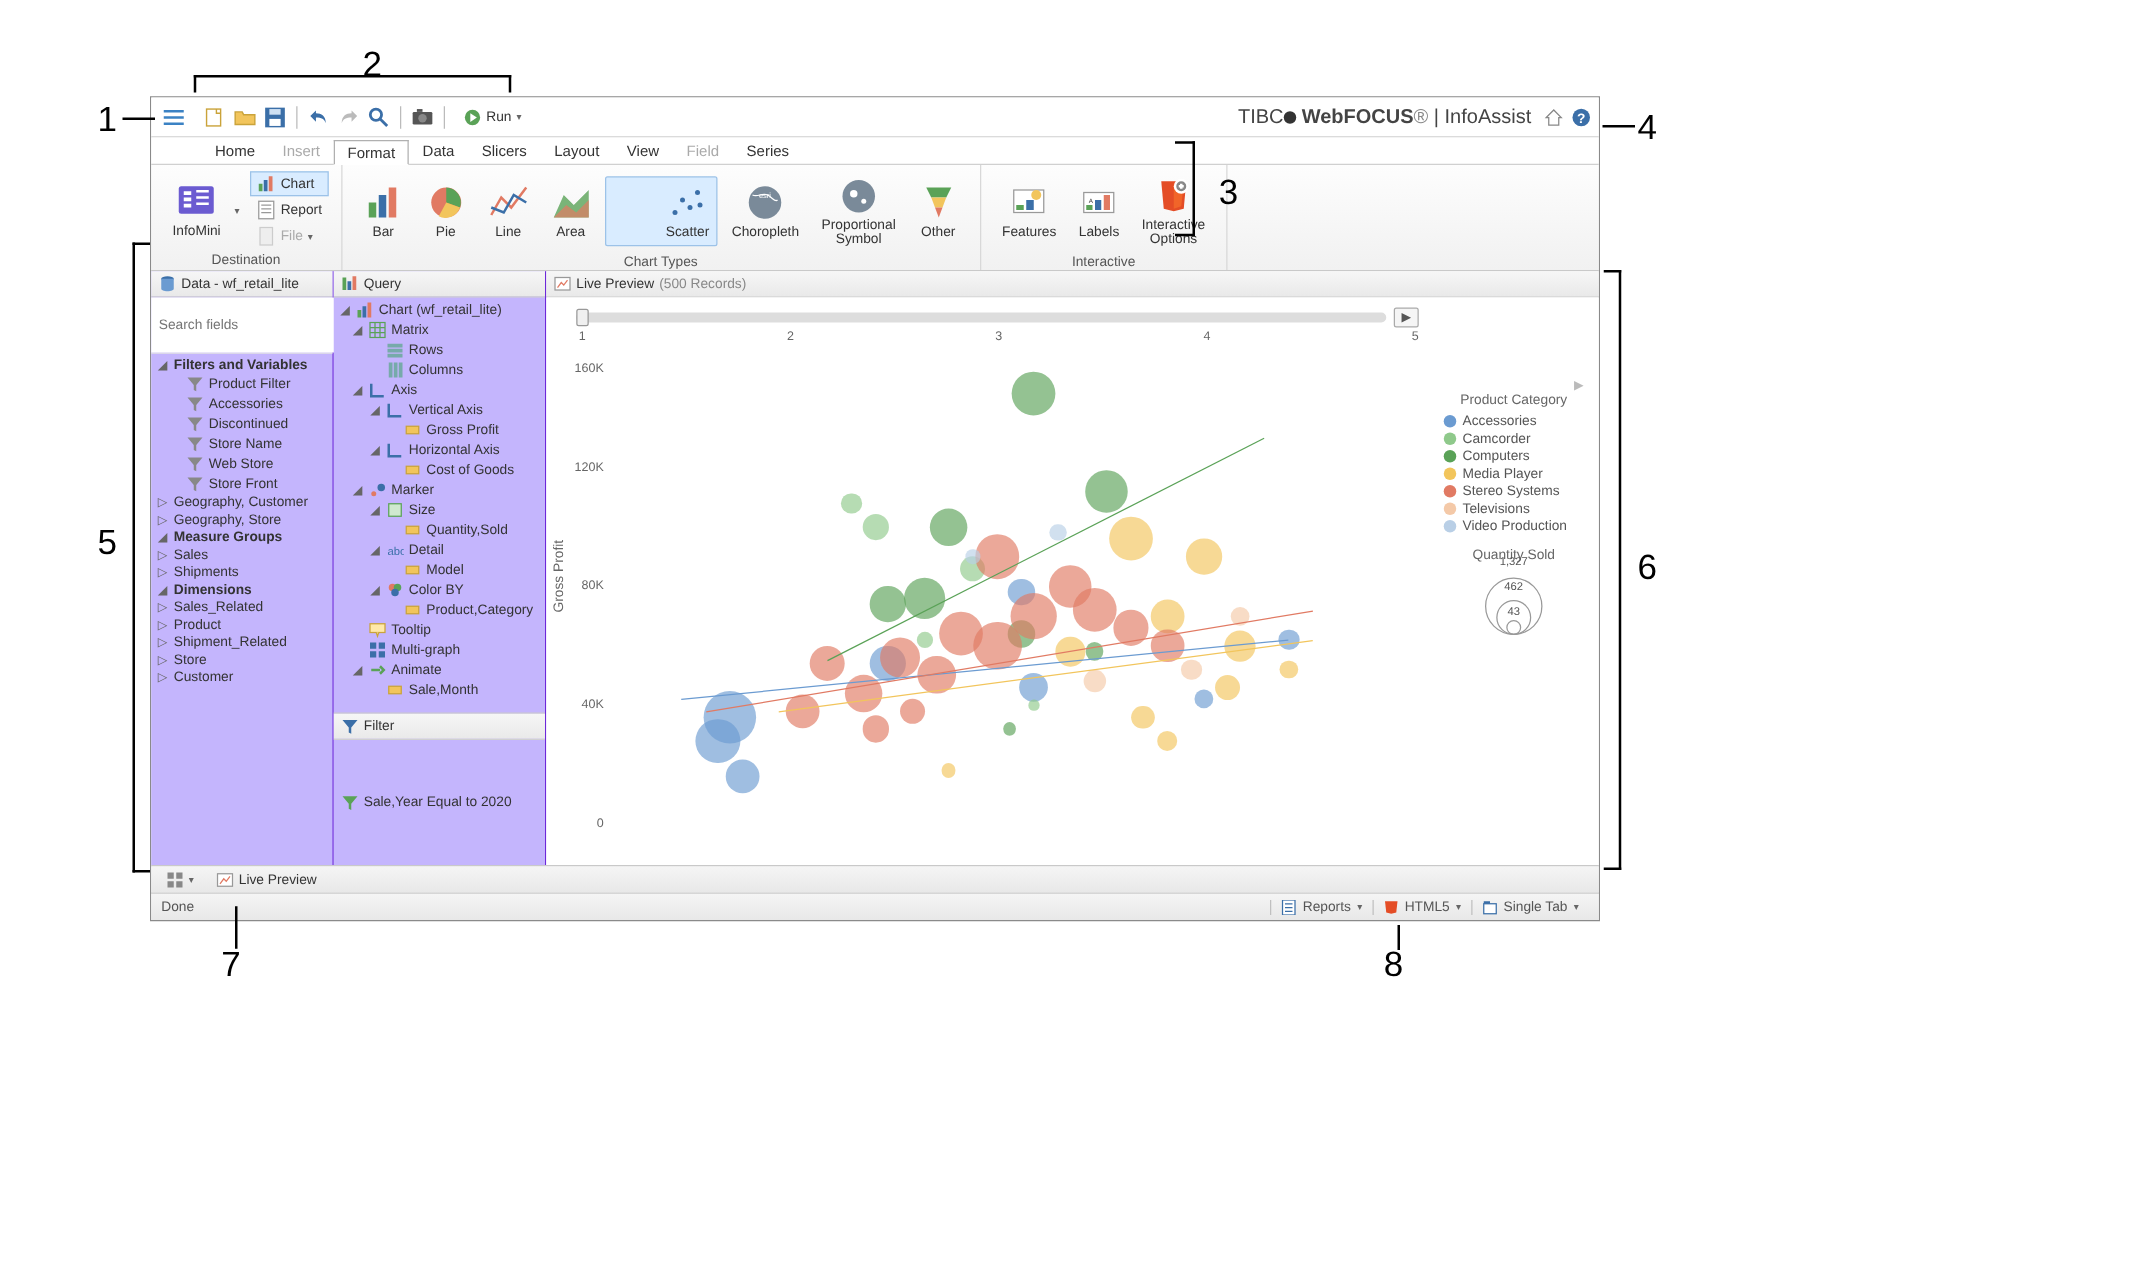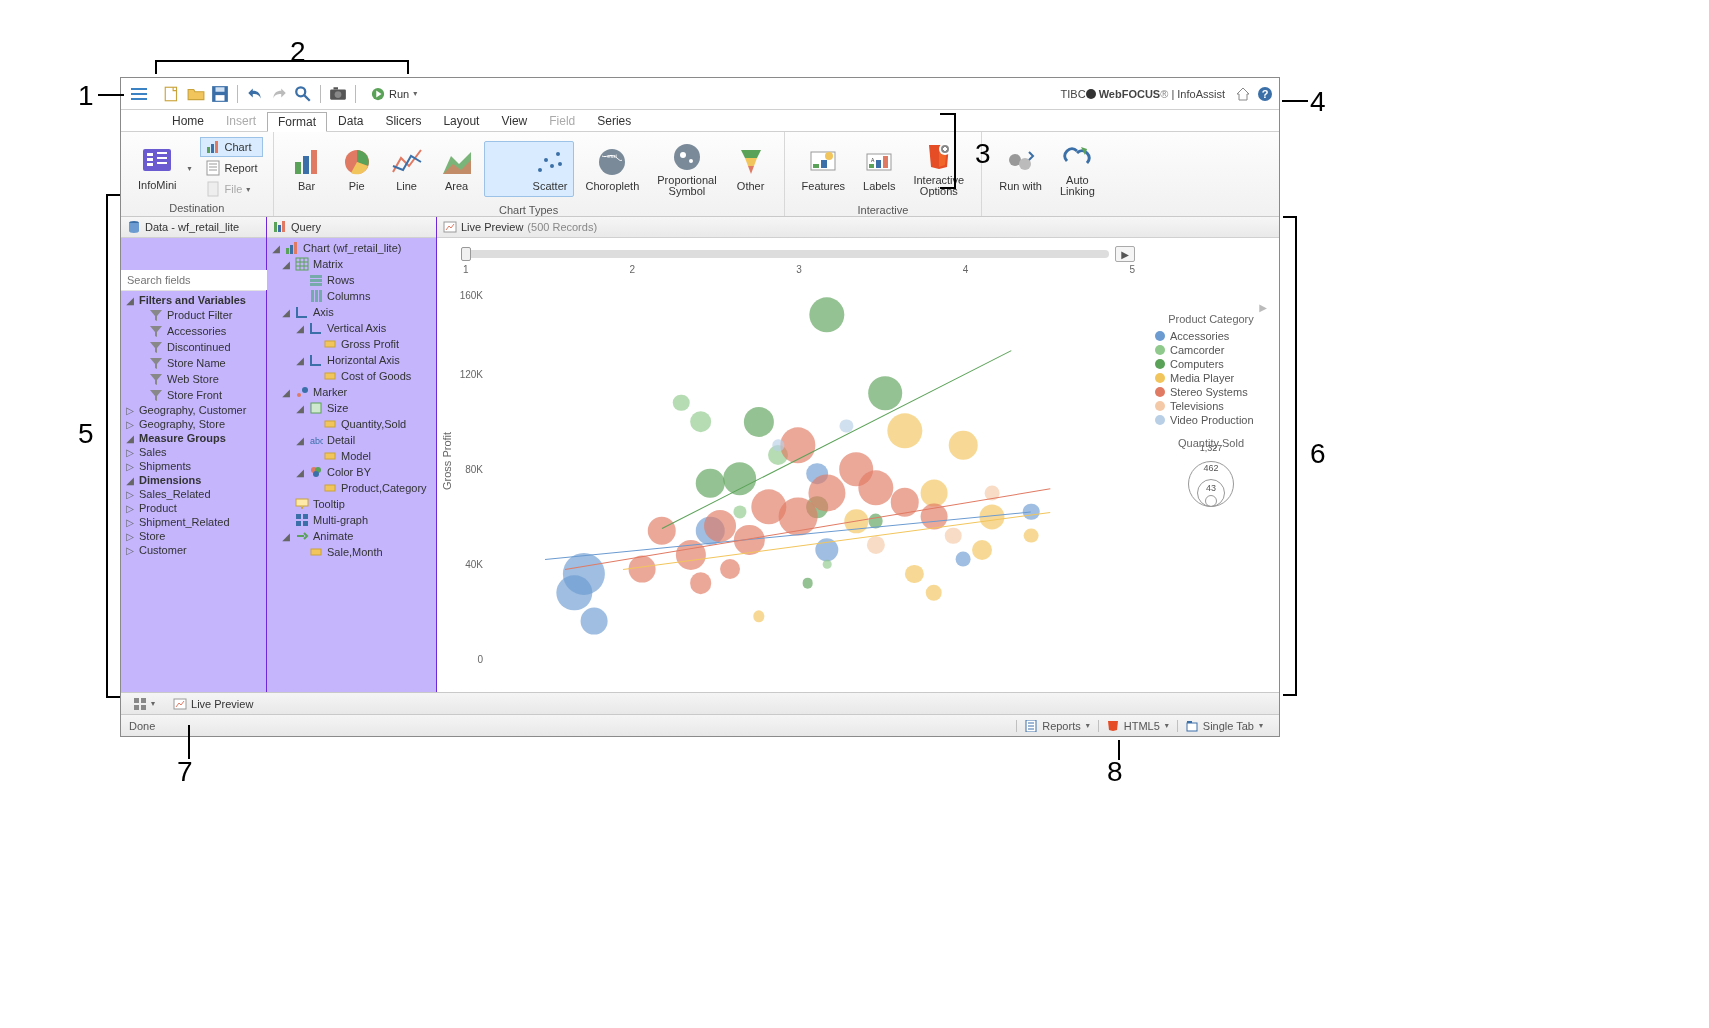--- a/index.html
+++ b/index.html
@@ -12,21 +12,21 @@
 .app-frame { position: absolute; left: 120px; top: 77px; width: 1160px; height: 660px; border: 1px solid #8a8a8a; background: #fff; display: flex; flex-direction: column; }
 
 
 .qat-row { height: 32px; background: #fff; display: flex; align-items: center; padding: 0 6px; border-bottom: 1px solid #d0d0d0; }
 .menu-btn { width: 24px; height: 24px; display: flex; flex-direction: column; justify-content: center; gap: 3px; padding: 4px; cursor: pointer; }
 .menu-btn span { height: 2px; background: #3b82c4; }
 .qat-icons { display: flex; gap: 6px; margin-left: 12px; align-items: center; }
 .qat-icons .ico { width: 18px; height: 18px; cursor: pointer; }
 .qat-sep { width: 1px; height: 18px; background: #bbb; margin: 0 2px; }
 .run-btn { display: flex; align-items: center; gap: 4px; font-size: 11px; color: #333; cursor: pointer; padding: 2px 6px; border: 1px solid transparent; }
-.brand { margin-left: auto; font-size: 11px; color: #444; }
+.brand { margin-left: auto; font-size: 16px; color: #444; }
 .brand b { font-weight: 600; }
 
 
 .tab-strip { height: 22px; display: flex; align-items: center; padding-left: 40px; font-size: 12px; color: #333; border-bottom: 1px solid #d0d0d0; background: #fff; }
 .tab-strip .tab { padding: 2px 10px; cursor: pointer; border: 1px solid transparent; }
 .tab-strip .tab.active { border-color: #b0b0b0; border-bottom-color: #fff; background: #fff; position: relative; top: 1px; }
 .tab-strip .tab.disabled { color: #aaa; }
 
 
 .ribbon { height: 85px; background: linear-gradient(#fdfdfd,#f1f1f1); display: flex; border-bottom: 1px solid #c9c9c9; }
@@ -40,21 +40,21 @@
 .rbtn-sm.sel { background: #d9ecff; border-color: #9cc2e8; }
 .rbtn-sm .ri { width: 16px; height: 16px; }
 .rbtn-sm.disabled { color: #aaa; }
 
 
 .main-body { flex: 1; display: flex; min-height: 0; }
 .panel { border-right: 1px solid #6d28d9; background: #c4b5fd; display: flex; flex-direction: column; }
 .panel-hdr { background: linear-gradient(#f6f6f6,#e9e9e9); border-bottom: 1px solid #d0d0d0; font-size: 11px; color: #333; padding: 3px 6px; display: flex; align-items: center; gap: 4px; }
 .panel-hdr .pi { width: 14px; height: 14px; }
 .search-row { display: flex; align-items: center; border-bottom: 1px solid #e2e2e2; }
-.search-row input { flex: 1; border: none; font-size: 11px; padding: 4px 6px; outline: none; margin-top: 32px; }
+.search-row input { flex: 1; border: none; font-size: 11px; padding: 16px 6px; outline: none; }
 .search-row .sicon { width: 16px; height: 16px; margin-right: 6px; cursor: pointer; }
 .tree { flex: 1; overflow: auto; font-size: 11px; color: #333; padding: 2px 0 6px; }
 .tree-item { display: flex; align-items: center; gap: 4px; padding: 1px 4px; cursor: pointer; white-space: nowrap; }
 .twisty { width: 10px; text-align: center; color: #666; font-size: 10px; }
 .ticon { width: 14px; height: 14px; flex: none; }
 .indent1 { padding-left: 14px; }
 .indent2 { padding-left: 28px; }
 .indent3 { padding-left: 42px; }
 .bold { font-weight: 600; }
 
@@ -337,42 +337,20 @@
               <circle cx="22" cy="8" r="6" fill="#fff"></circle>
               <path d="M22 4a4 4 0 1 1 0 8 4 4 0 0 1 0-8zm-1 2v1h-1v2h1v1h2v-1h1V7h-1V6z" fill="#888"></path>
             </svg>
             <span style="white-space:pre-line;text-align:center;line-height:1">Interactive
 Options</span>
           </div>
       </div>
       <div class="rgroup-label">Interactive</div>
     </div>
 
-    <div class="rgroup" style="border-right:none">
-      <div class="rgroup-body">
-        <div class="rbtn">
-            <svg class="ri" viewBox="0 0 32 32">
-              <circle cx="10" cy="14" r="6" fill="#999"></circle>
-              <circle cx="20" cy="18" r="6" fill="#bbb"></circle>
-              <path d="M24 6l4 4-4 4" fill="none" stroke="#3b6fa8" stroke-width="2"></path>
-            </svg>
-            <span>Run with</span>
-          </div>
-        <div class="rbtn">
-            <svg class="ri" viewBox="0 0 32 32">
-              <path d="M6 20c-3-3-3-7 0-10s7-3 10 0" fill="none" stroke="#3b6fa8" stroke-width="3"></path>
-              <path d="M16 12c3-3 7-3 10 0s3 7 0 10" fill="none" stroke="#3b6fa8" stroke-width="3"></path>
-              <path d="M20 6l6 2-2 6" fill="#5aa257"></path>
-            </svg>
-            <span style="white-space:pre-line;text-align:center;line-height:1">Auto
-Linking</span>
-          </div>
-      </div>
-      <div class="rgroup-label">&nbsp;</div>
-    </div>
   </div>
 
   <div class="main-body">
 
     <div class="panel" style="width:146px">
       <div class="panel-hdr">
         <svg class="pi" viewBox="0 0 14 14">
             <ellipse cx="7" cy="3" rx="5" ry="2" fill="#3b6fa8"></ellipse>
             <path d="M2 3v8c0 1 2 2 5 2s5-1 5-2V3" fill="#6b9bd1"></path>
           </svg>
@@ -637,20 +615,34 @@
             <span>Animate</span>
           </div>
           <div class="tree-item indent2">
             <span class="twisty"></span>
             <svg class="ticon" viewBox="0 0 14 14">
               <rect x="2" y="4" width="10" height="6" fill="#f2c55c" stroke="#caa33a"></rect>
             </svg>
             <span>Sale,Month</span>
           </div>
         </div>
+      <div class="filter-box">
+        <div class="panel-hdr">
+          <svg class="pi" viewBox="0 0 14 14">
+              <path d="M1 2h12L8 8v5l-2-1V8z" fill="#3b6fa8"></path>
+            </svg>
+          <span>Filter</span>
+        </div>
+        <div class="filter-body">
+          <svg class="ticon" viewBox="0 0 14 14">
+              <path d="M1 2h12L8 8v5l-2-1V8z" fill="#5aa257"></path>
+            </svg>
+          <span>Sale,Year Equal to 2020</span>
+        </div>
+      </div>
     </div>
 
     <div class="live">
       <div class="panel-hdr">
         <svg class="pi" viewBox="0 0 14 14">
             <rect x="1" y="2" width="12" height="10" fill="#fff" stroke="#999"></rect>
             <path d="M3 10l3-4 2 2 3-4" fill="none" stroke="#e17a63"></path>
           </svg>
         <span>Live Preview</span>
         <span style="color:#888">(500 Records)</span>

